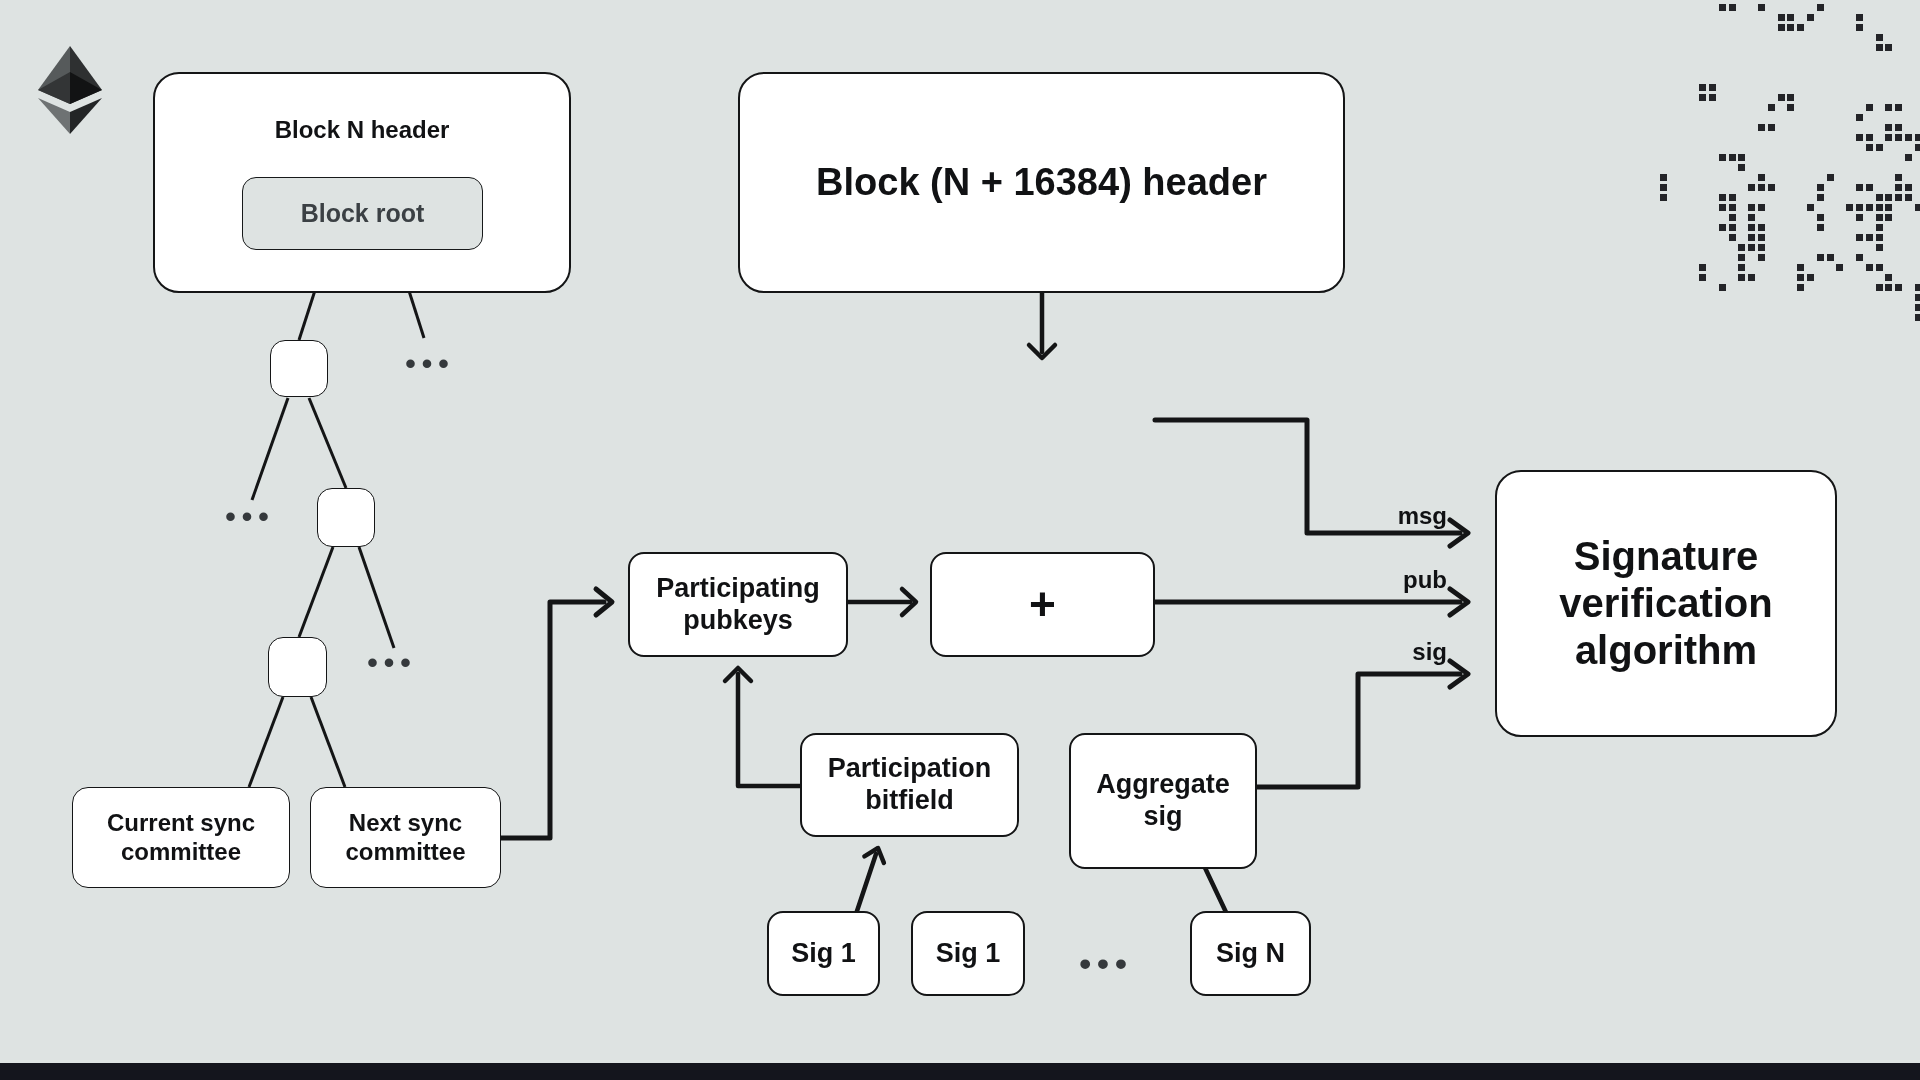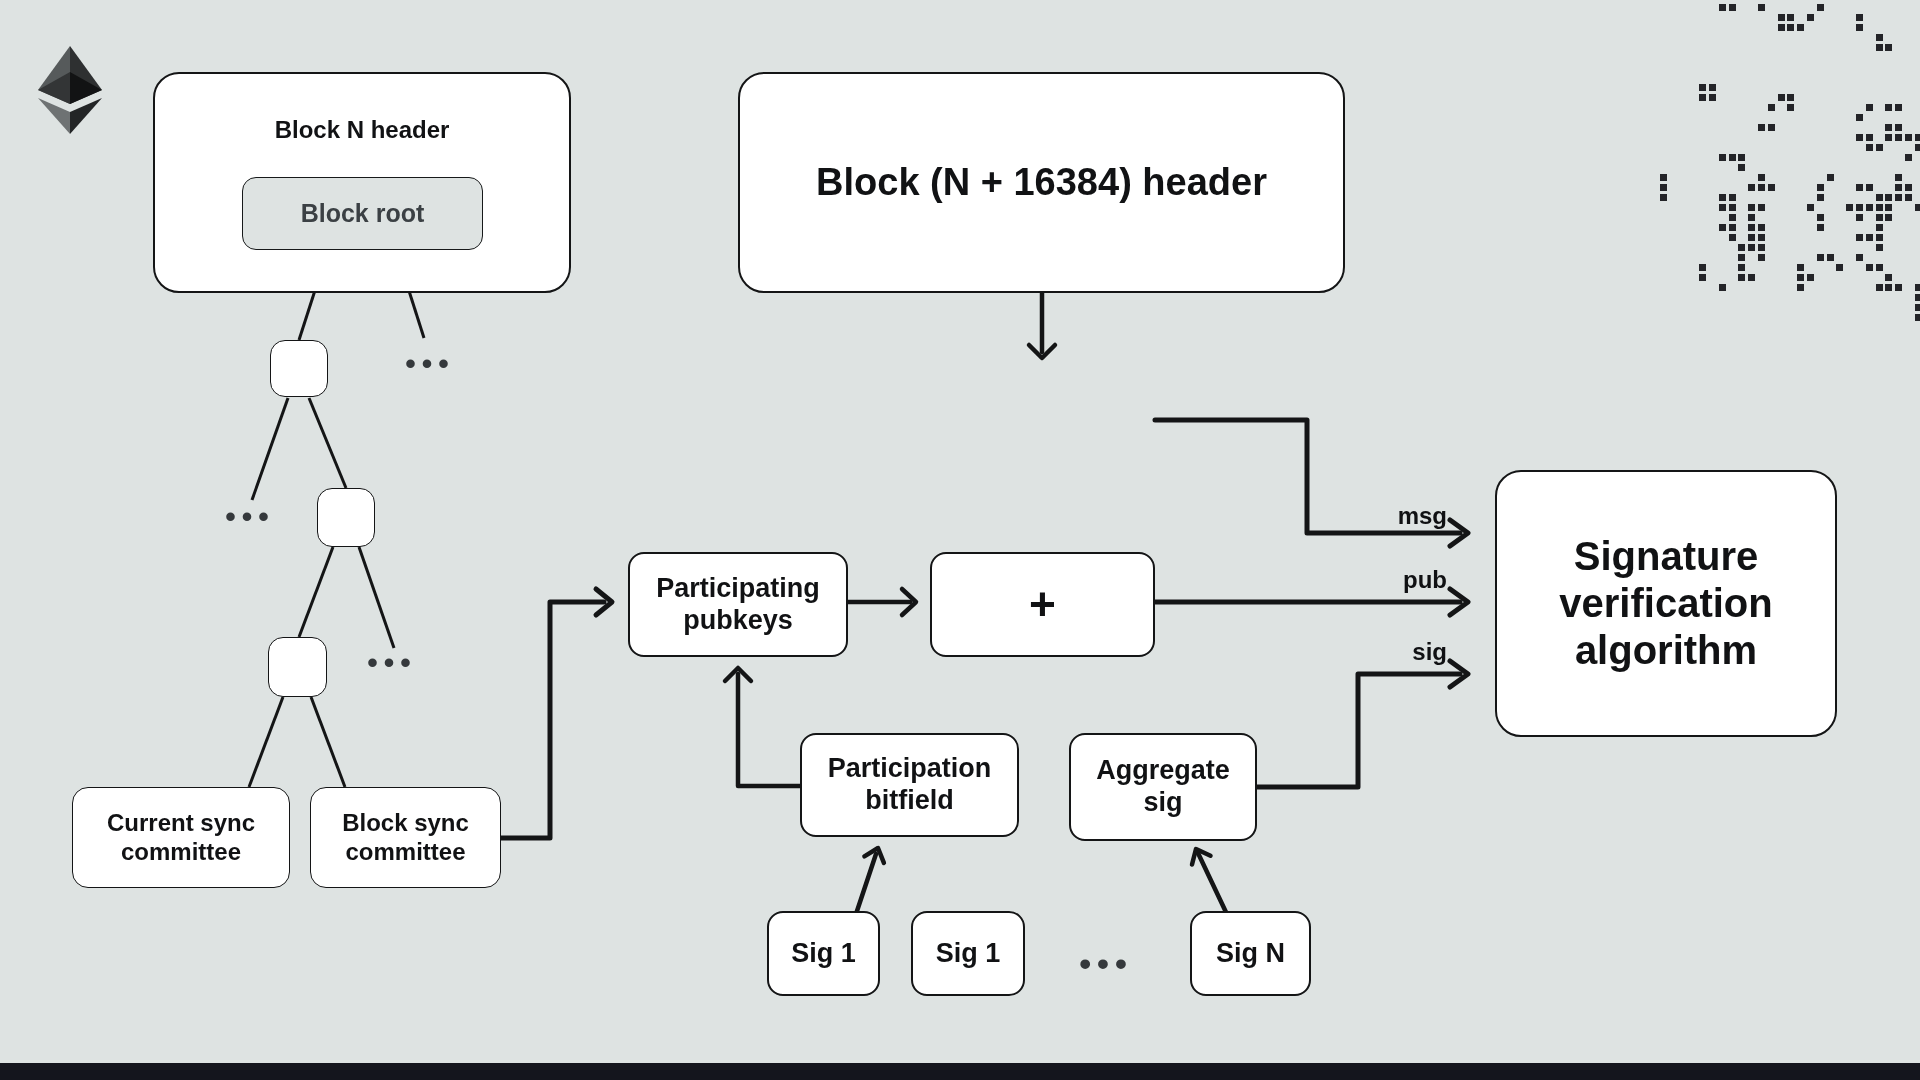--- a/index.html
+++ b/index.html
@@ -112,21 +112,21 @@
   <div class="ellipsis" style="left:430px;top:364px;">•••</div>
   <div class="ellipsis" style="left:250px;top:517px;">•••</div>
   <div class="ellipsis" style="left:392px;top:663px;">•••</div>
   <div class="ellipsis" style="left:1106px;top:963px;font-size:34px;">•••</div>
 
   <div class="box r-sm" style="left:72px;top:787px;width:218px;height:101px;border-width:1.8px;">
     <div class="box-label t-sm">Current sync
 committee</div>
   </div>
   <div class="box r-sm" style="left:310px;top:787px;width:191px;height:101px;border-width:1.8px;">
-    <div class="box-label t-sm">Block sync
+    <div class="box-label t-sm">Next sync
 committee</div>
   </div>
 
   <div class="box r-lg" style="left:738px;top:72px;width:607px;height:221px;">
     <div class="box-label t-xl">Block (N + 16384) header</div>
   </div>
 
 
   <div class="box r-sm" style="left:628px;top:552px;width:220px;height:105px;">
     <div class="box-label t-md">Participating
@@ -135,21 +135,21 @@
 
   <div class="box r-sm" style="left:930px;top:552px;width:225px;height:105px;">
     <div class="box-label plus-label">+</div>
   </div>
 
   <div class="box r-sm" style="left:800px;top:733px;width:219px;height:104px;">
     <div class="box-label t-md">Participation
 bitfield</div>
   </div>
 
-  <div class="box r-sm" style="left:1069px;top:733px;width:188px;height:108px;">
+  <div class="box r-sm" style="left:1069px;top:733px;width:188px;height:136px;">
     <div class="box-label t-md">Aggregate
 sig</div>
   </div>
 
   <div class="box" style="left:767px;top:911px;width:113px;height:85px;border-radius:16px;">
     <div class="box-label t-md">Sig 1</div>
   </div>
   <div class="box" style="left:911px;top:911px;width:114px;height:85px;border-radius:16px;">
     <div class="box-label t-md">Sig 1</div>
   </div>

